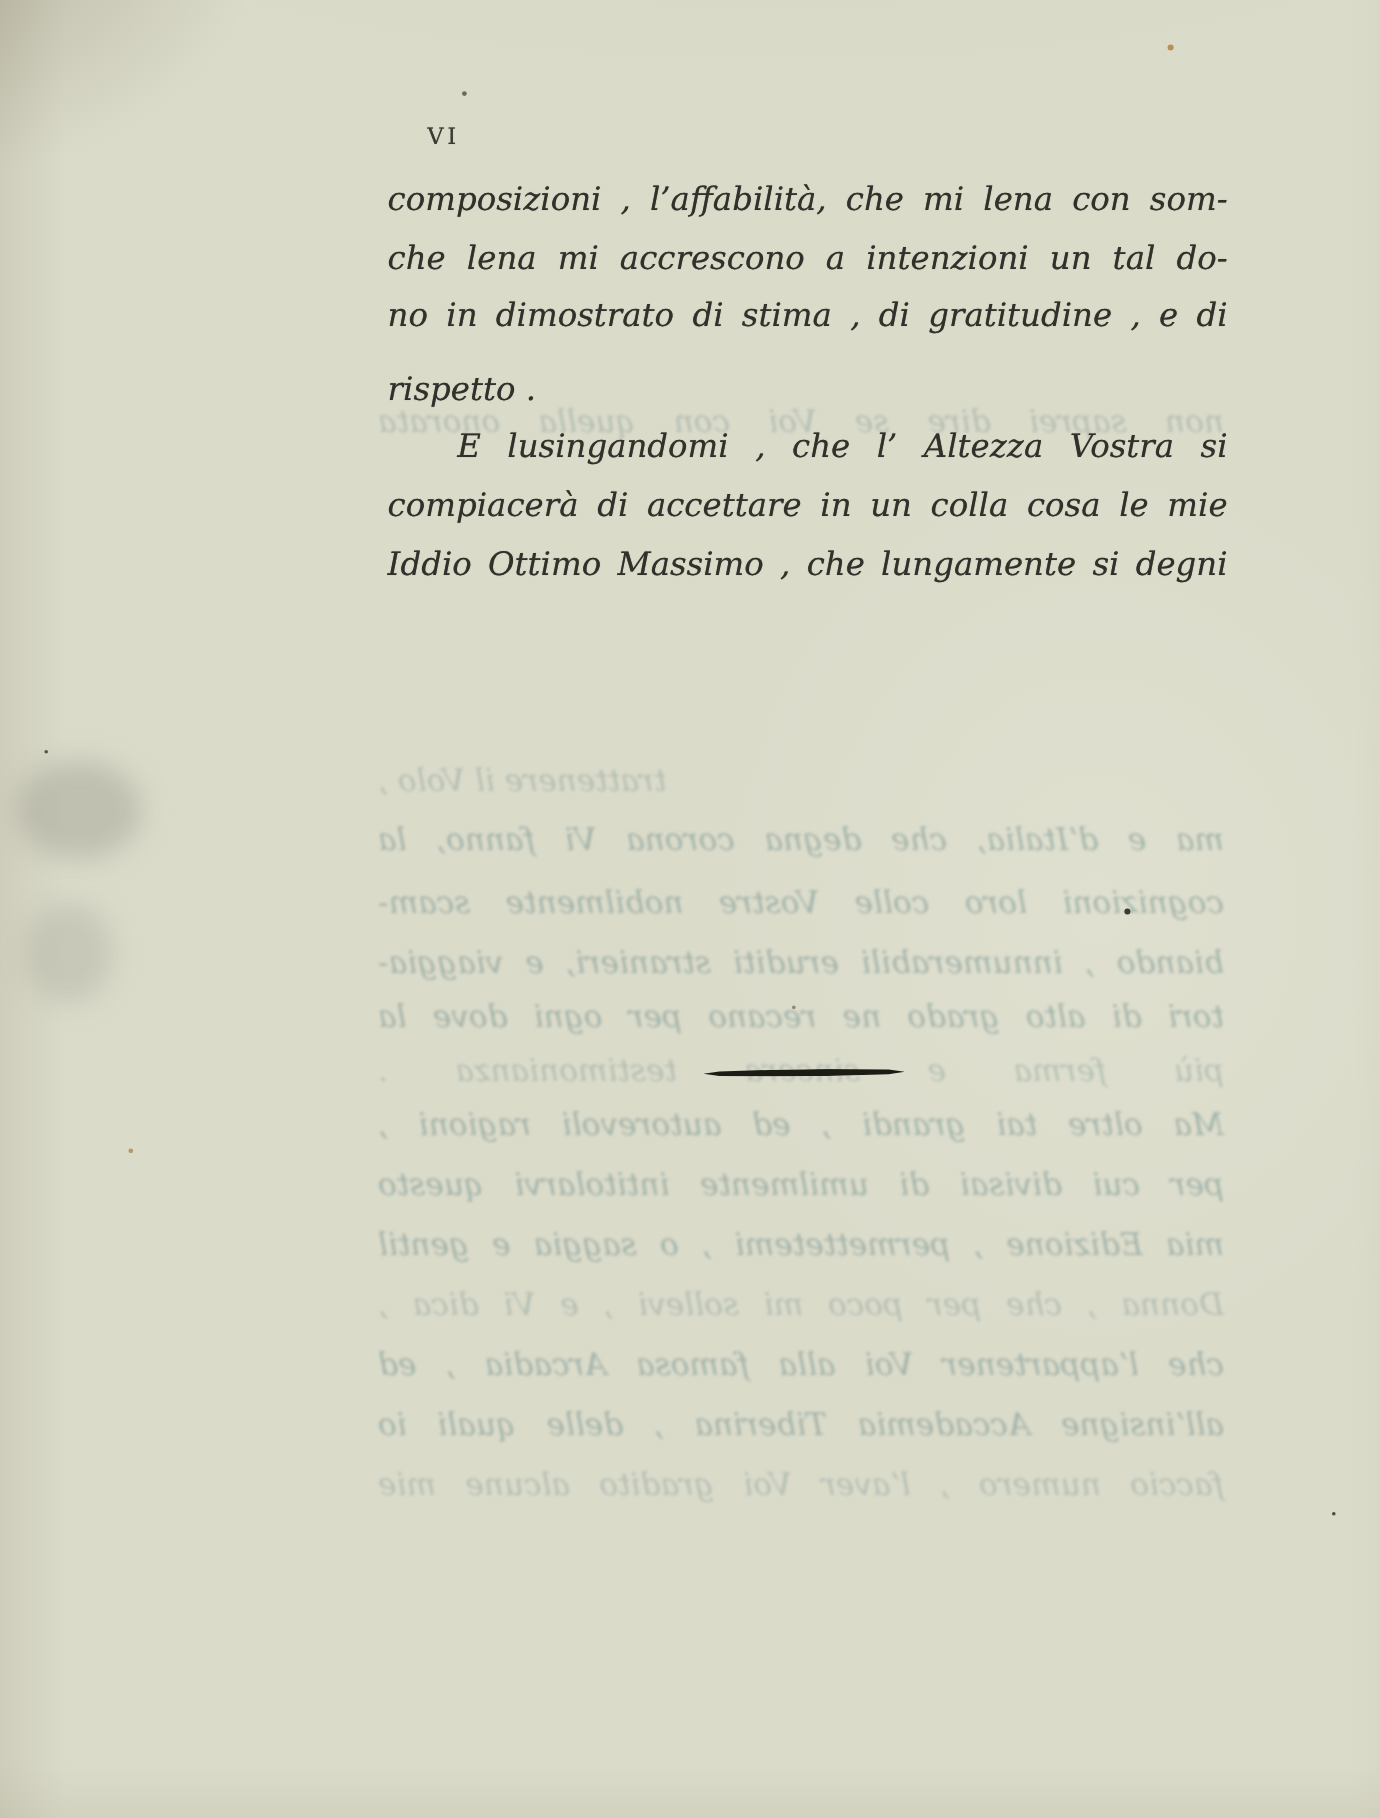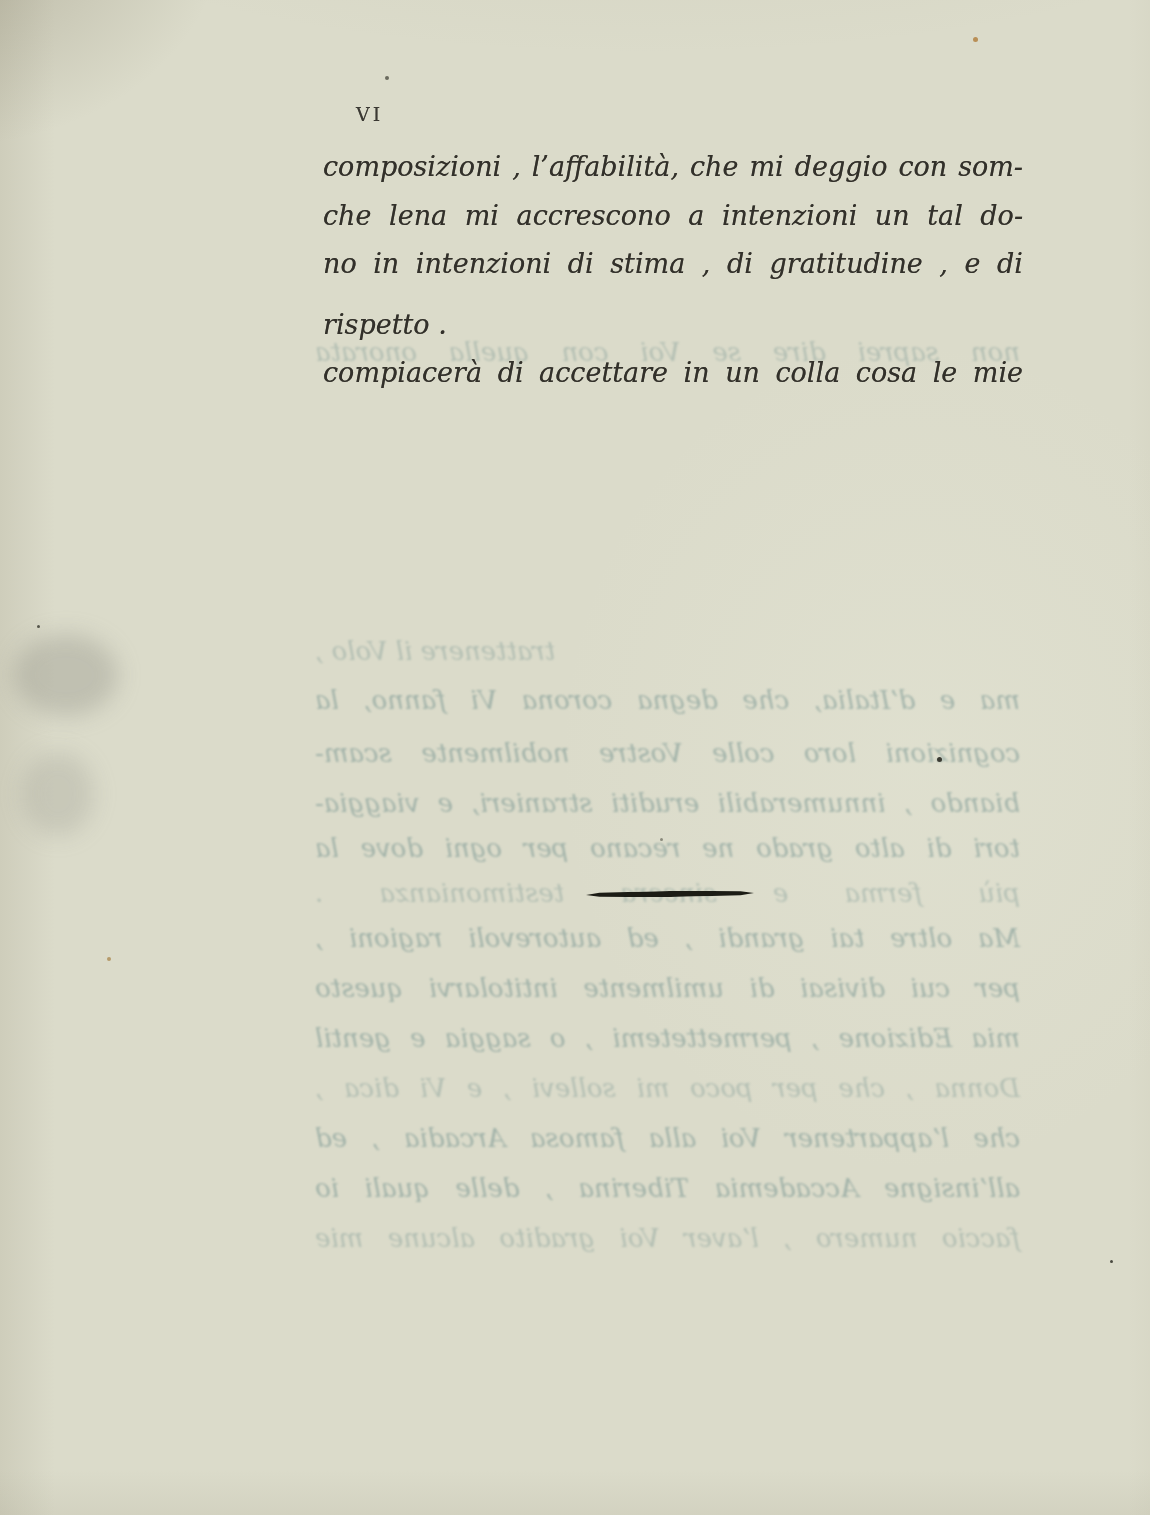--- a/index.html
+++ b/index.html
@@ -91,25 +91,27 @@
       <div class="bleed medium" style="top: 869px;">più ferma e sincera testimonianza .</div>
       <div class="bleed strong" style="top: 914px;">Ma oltre tai grandi , ed autorevoli ragioni ,</div>
       <div class="bleed strong" style="top: 964px;">per cui divisai di umilmente intitolarvi questo</div>
       <div class="bleed strong" style="top: 1014px;">mia Edizione , permettetemi , o saggia e gentil</div>
       <div class="bleed medium" style="top: 1064px;">Donna , che per poco mi sollevi , e Vi dica ,</div>
       <div class="bleed strong" style="top: 1114px;">che l’appartener Voi alla famosa Arcadia , ed</div>
       <div class="bleed strong" style="top: 1164px;">all’insigne Accademia Tiberina , delle quali io</div>
       <div class="bleed medium" style="top: 1214px;">faccio numero , l’aver Voi gradito alcune mie</div>
     </div>
   <div class="main-text" id="main-text">
-      <div class="line">composizioni , l’affabilità, che mi deggio con som-</div>
+      <div class="line">composizioni , l’affabilità, che mi lena con som-</div>
       <div class="line">che lena mi accrescono a intenzioni un tal do-</div>
-      <div class="line">no in intenzioni di stima , di gratitudine , e di</div>
+      <div class="line">no in dimostrato di stima , di gratitudine , e di</div>
       <div class="line last">rispetto .</div>
+      <div class="line indent">E lusingandomi , che l’ Altezza Vostra si</div>
       <div class="line">compiacerà di accettare in un colla cosa le mie</div>
+      <div class="line">Iddio Ottimo Massimo , che lungamente si degni</div>
     </div>
   <div class="swelled-rule"></div>
   <div id="specks">
       <div class="speck" style="left: 973px; top: 37px; width: 5px; height: 5px; background: rgb(185, 143, 86);"></div>
       <div class="speck" style="left: 385px; top: 76px; width: 4px; height: 4px; background: rgb(106, 106, 94);"></div>
       <div class="speck" style="left: 937px; top: 757px; width: 5px; height: 5px; background: rgb(58, 58, 50);"></div>
       <div class="speck" style="left: 660px; top: 838px; width: 3px; height: 3px; background: rgb(138, 138, 124);"></div>
       <div class="speck" style="left: 107px; top: 957px; width: 4px; height: 4px; background: rgb(181, 154, 106);"></div>
       <div class="speck" style="left: 37px; top: 625px; width: 3px; height: 3px; background: rgb(85, 85, 74);"></div>
       <div class="speck" style="left: 1110px; top: 1260px; width: 3px; height: 3px; background: rgb(74, 74, 64);"></div>

